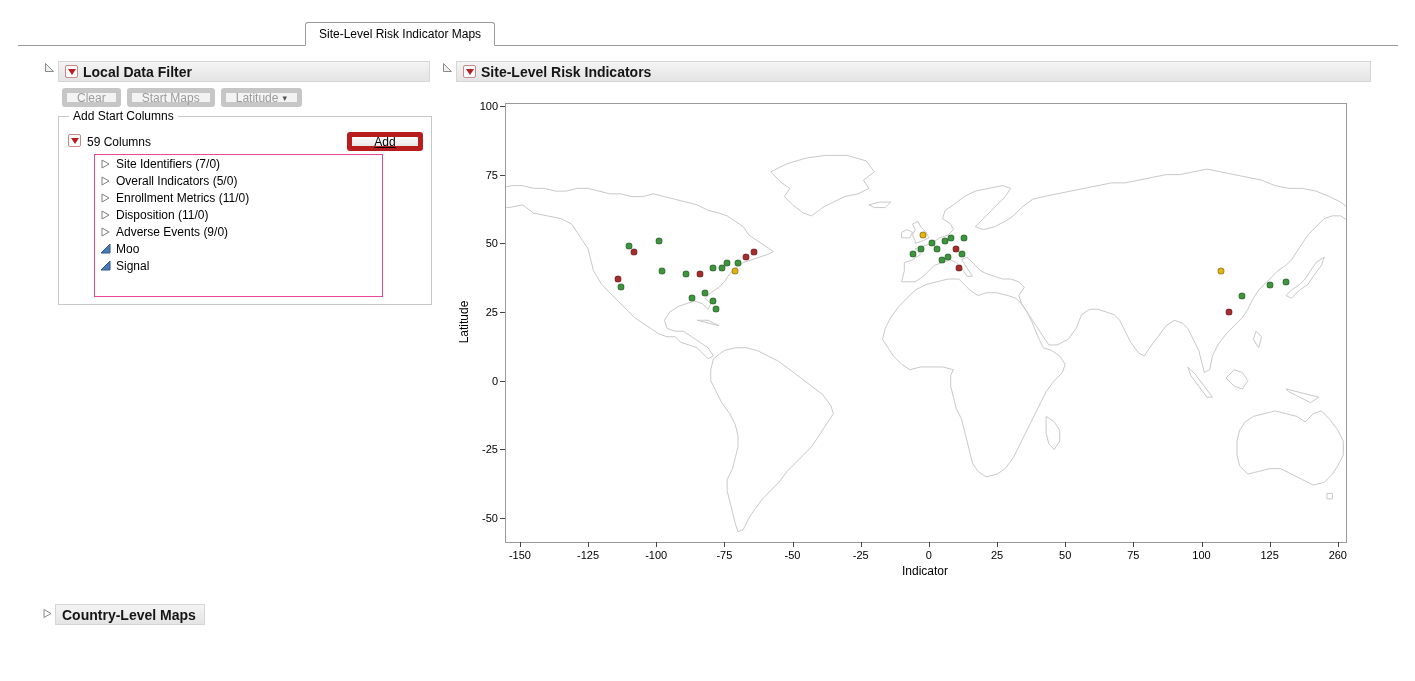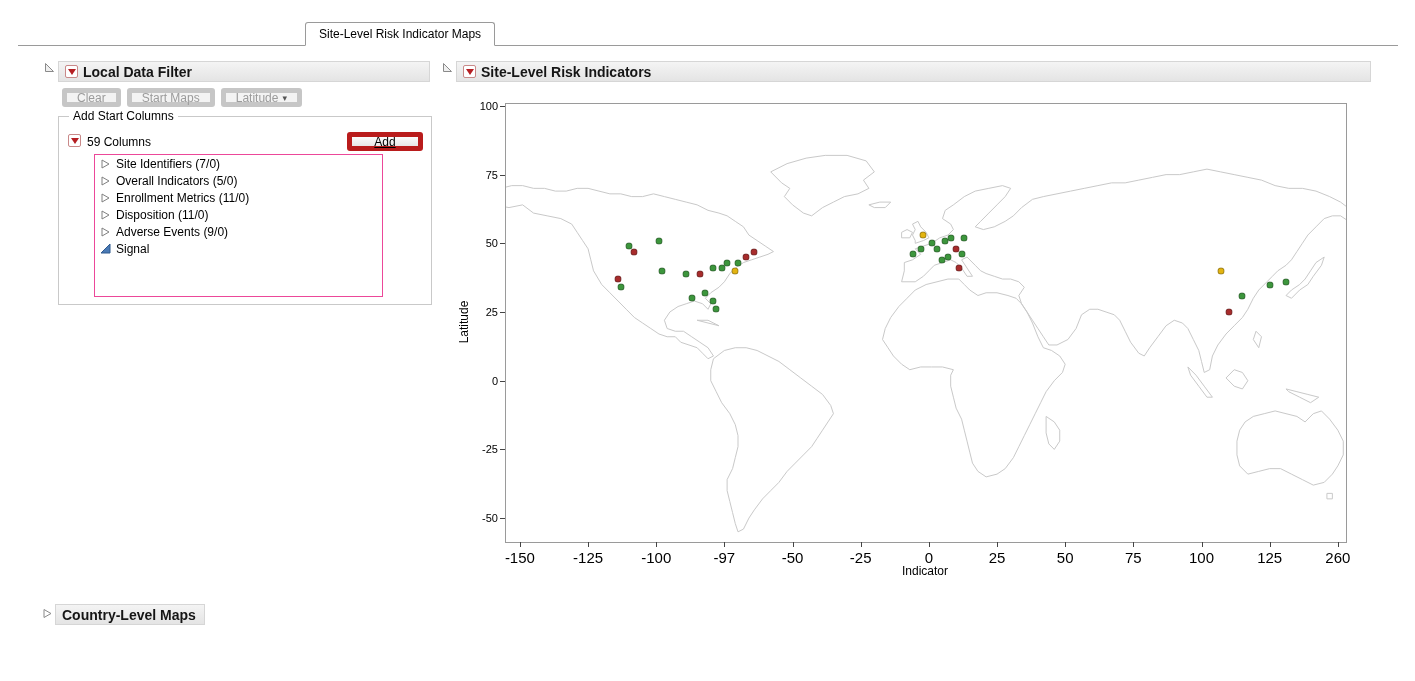--- a/index.html
+++ b/index.html
@@ -53,21 +53,21 @@
 
   
   .plot{position:absolute;left:505px;top:103px;width:840px;height:438px;
         border:1px solid #9a9a9a;background:#fff;overflow:visible;}
   .plot svg.world{position:absolute;left:0;top:0;width:100%;height:100%;}
   .marker{position:absolute;width:7px;height:7px;border-radius:50%;
           transform:translate(-50%,-50%);border:1px solid rgba(40,40,40,.35);
           box-sizing:border-box;z-index:4;}
   .xtick{position:absolute;width:1px;height:5px;background:#444;top:100%;}
   .xtick-label{position:absolute;top:calc(100% + 7px);transform:translateX(-50%);
-               font-size:15px;white-space:nowrap;}
+               font-size:11px;white-space:nowrap;}
   .ytick{position:absolute;width:5px;height:1px;background:#444;left:-6px;}
   .ytick-label{position:absolute;right:calc(100% + 8px);transform:translateY(-50%);
                font-size:11px;white-space:nowrap;}
   .ylabel{position:absolute;left:434px;top:315px;width:60px;height:14px;
           text-align:center;font-size:12px;transform:rotate(-90deg);}
   .xlabel{position:absolute;left:505px;top:564px;width:840px;text-align:center;
           font-size:12px;}
 </style>
 </head>
 <body>
@@ -139,20 +139,28 @@
           </span>
           <span class="tree-label">Disposition (11/0)</span>
         </div>
         <div class="tree-row">
           <span class="ico">
             <svg width="9" height="10" viewBox="0 0 9 10">
               <polygon points="1,1 8,5 1,9" fill="#fff" stroke="#808080"></polygon>
             </svg>
           </span>
           <span class="tree-label">Adverse Events (9/0)</span>
+        </div>
+        <div class="tree-row">
+          <span class="ico">
+            <svg width="11" height="11" viewBox="0 0 11 11">
+              <polygon points="1,10 10,10 10,1" fill="#4a7ab5" stroke="#2f5a8f"></polygon>
+            </svg>
+          </span>
+          <span class="tree-label">Moo</span>
         </div>
         <div class="tree-row">
           <span class="ico">
             <svg width="11" height="11" viewBox="0 0 11 11">
               <polygon points="1,10 10,10 10,1" fill="#4a7ab5" stroke="#2f5a8f"></polygon>
             </svg>
           </span>
           <span class="tree-label">Signal</span>
         </div>
       </div>
@@ -195,21 +203,21 @@
         <path vector-effect="non-scaling-stroke" d="M146,-41 L148,-41 148,-43 146,-43 Z"></path>
       </g>
     </svg>
   <div class="xtick" style="left: 1.65531%;"></div>
       <div class="xtick-label" style="left: 1.65531%;">-150</div>
       <div class="xtick" style="left: 9.76956%;"></div>
       <div class="xtick-label" style="left: 9.76956%;">-125</div>
       <div class="xtick" style="left: 17.8838%;"></div>
       <div class="xtick-label" style="left: 17.8838%;">-100</div>
       <div class="xtick" style="left: 25.9981%;"></div>
-      <div class="xtick-label" style="left: 25.9981%;">-97</div>
+      <div class="xtick-label" style="left: 25.9981%;">-75</div>
       <div class="xtick" style="left: 34.1123%;"></div>
       <div class="xtick-label" style="left: 34.1123%;">-50</div>
       <div class="xtick" style="left: 42.2265%;"></div>
       <div class="xtick-label" style="left: 42.2265%;">-25</div>
       <div class="xtick" style="left: 50.3408%;"></div>
       <div class="xtick-label" style="left: 50.3408%;">0</div>
       <div class="xtick" style="left: 58.455%;"></div>
       <div class="xtick-label" style="left: 58.455%;">25</div>
       <div class="xtick" style="left: 66.5693%;"></div>
       <div class="xtick-label" style="left: 66.5693%;">50</div>

